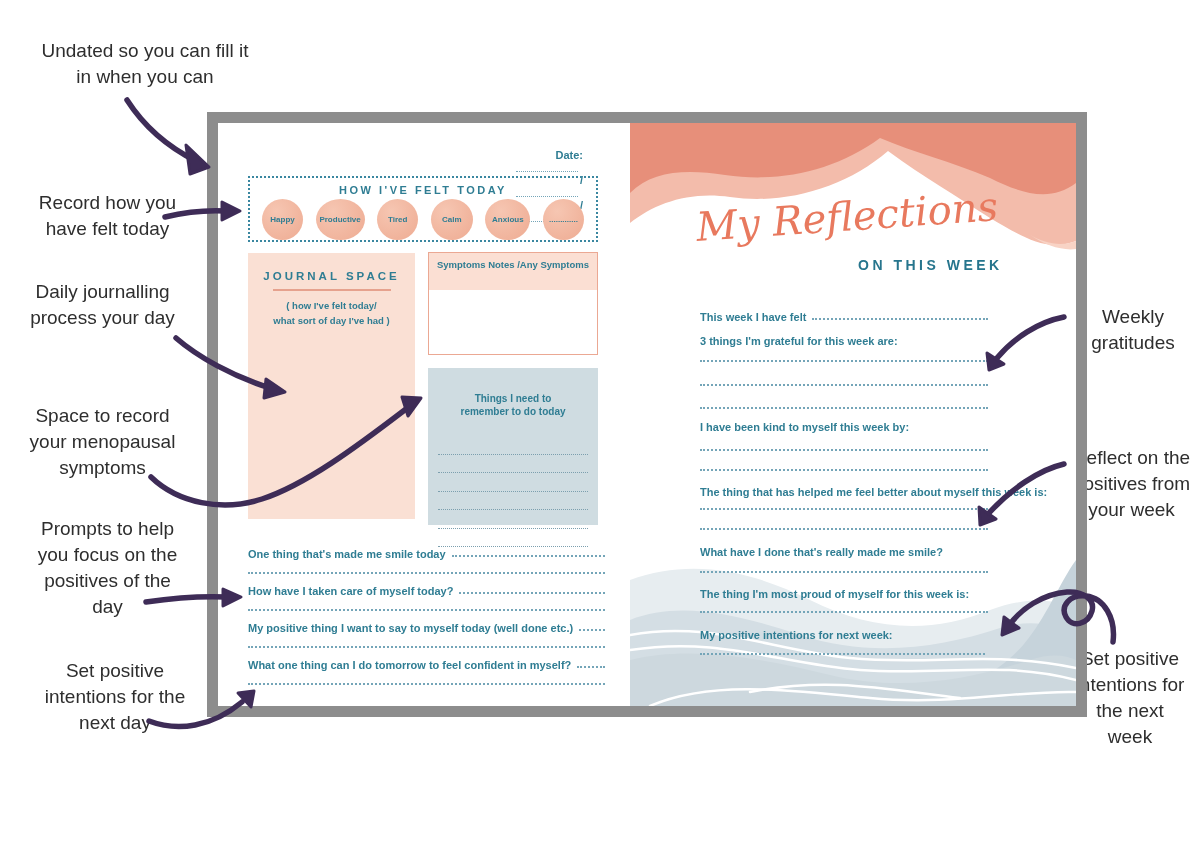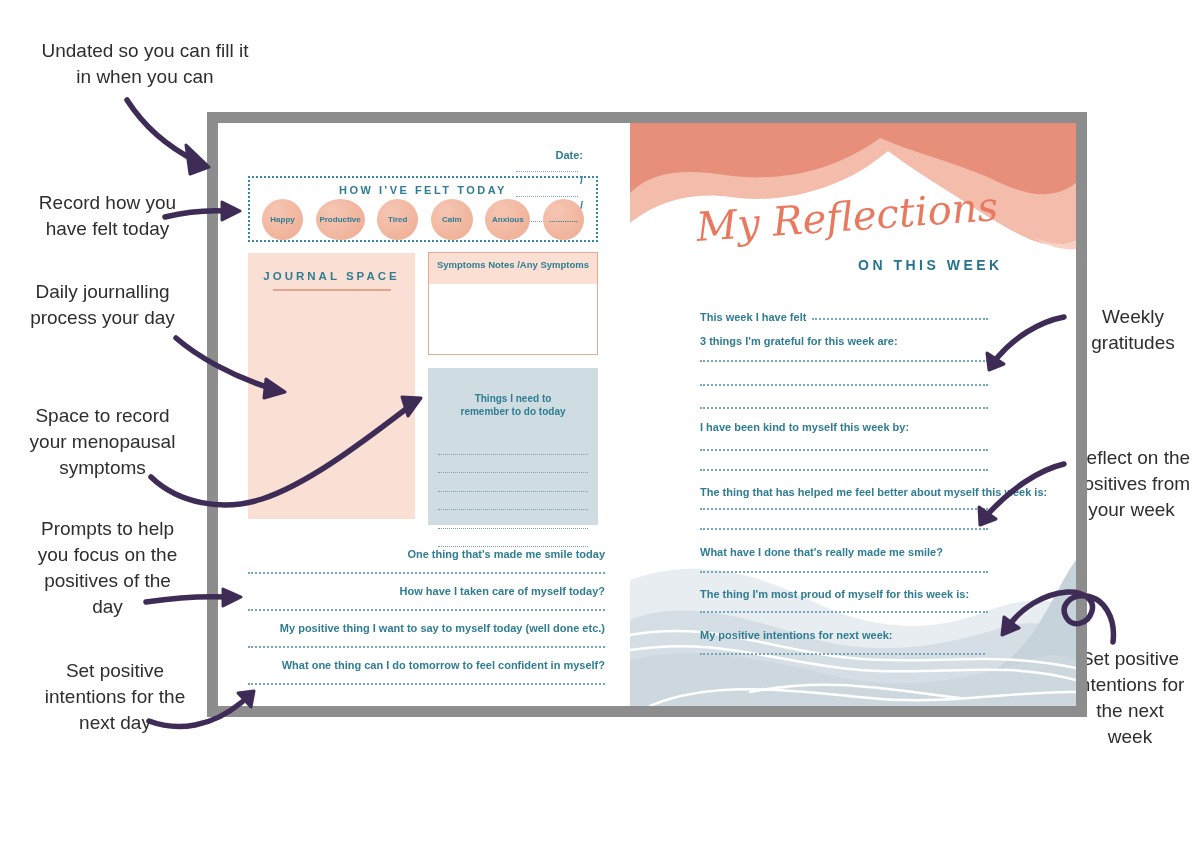--- a/index.html
+++ b/index.html
@@ -34,31 +34,31 @@
   .mood-label{font-size:8px;font-weight:700;white-space:nowrap;}
 
   .journal-block{position:absolute;left:248px;top:253px;width:167px;height:266px;background:#fae0d4;
                  text-align:center;box-sizing:border-box;padding-top:17px;}
   .js-title{font-size:11.5px;font-weight:700;letter-spacing:3px;}
   .js-divider{width:118px;height:2px;background:#e6a28e;margin:7px auto 8px auto;}
   .js-sub{font-size:9.5px;font-weight:600;line-height:1.55;}
 
   .symptoms-box{position:absolute;left:428px;top:252px;width:170px;height:103px;box-sizing:border-box;
                 border:1.5px solid #eba893;background:#ffffff;}
-  .symptoms-head{background:#fbdfd3;height:31px;line-height:23px;text-align:center;
+  .symptoms-head{background:#fbdfd3;height:37px;line-height:23px;text-align:center;
                  font-size:9.5px;font-weight:700;}
 
   .todo-box{position:absolute;left:428px;top:368px;width:170px;height:157px;background:#cfdce1;
             box-sizing:border-box;padding-top:24px;}
   .todo-title{text-align:center;font-size:10px;font-weight:700;line-height:1.3;}
   .todo-lines{margin:18px 10px 0 10px;}
   .todo-line{height:17.5px;border-bottom:1.5px dotted #7c9fae;}
 
   .lp-prompt{position:absolute;left:248px;width:357px;display:flex;align-items:flex-end;
-             font-size:11px;font-weight:700;flex-direction:column;}
+             font-size:11px;font-weight:700;}
   .lp-prompt span{white-space:nowrap;}
 
   
   .art{position:absolute;}
   .rp-title{position:absolute;left:696px;top:194px;width:290px;font-family:"DejaVu Serif",serif;
             font-style:italic;font-size:40px;color:#e8795e;transform:rotate(-4deg);white-space:nowrap;}
   .rp-sub{position:absolute;left:858px;top:250px;font-size:14px;font-weight:700;letter-spacing:3.5px;
           color:#26758d;white-space:nowrap;margin-top:7px;}
   .rp-prompt{position:absolute;left:700px;width:288px;display:flex;align-items:flex-end;
              font-size:11px;font-weight:700;}
@@ -166,20 +166,24 @@
         </div>
       <div class="mood-circle c5">
         <span class="mood-label teal">.............</span>
         </div>
     </div>
   </div>
 
   <div class="journal-block">
     <div class="js-title teal">JOURNAL SPACE</div>
     <div class="js-divider"></div>
+    <div class="js-sub teal">
+      <div>( how I've felt today/</div>
+      <div>what sort of day I've had )</div>
+    </div>
   </div>
 
   <div class="symptoms-box">
     <div class="symptoms-head teal">Symptoms Notes /Any Symptoms</div>
   </div>
 
   <div class="todo-box">
     <div class="todo-title teal">
       <div>Things I need to</div>
       <div>remember to do today</div>

